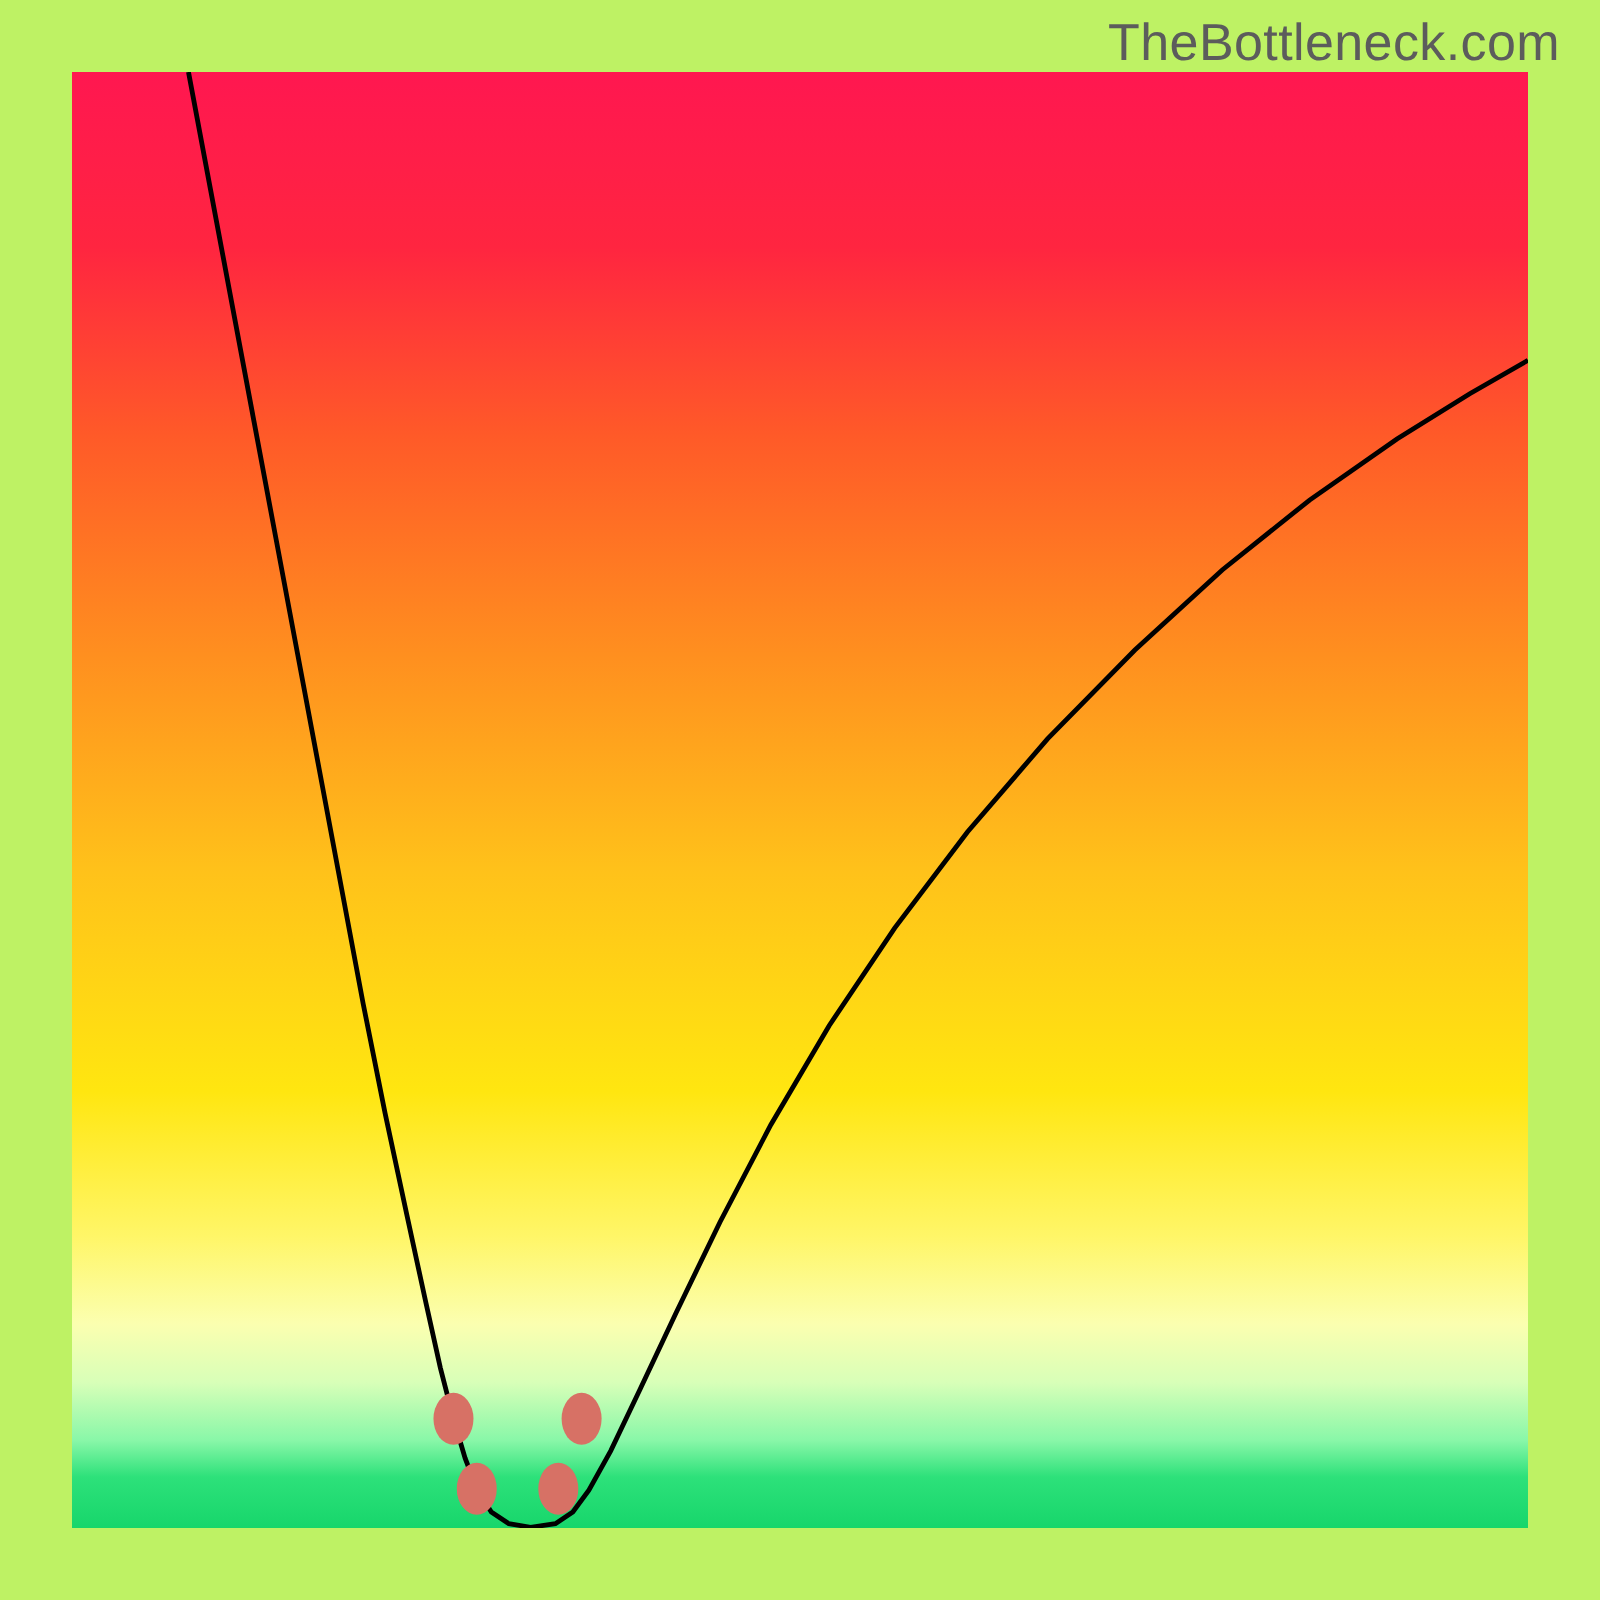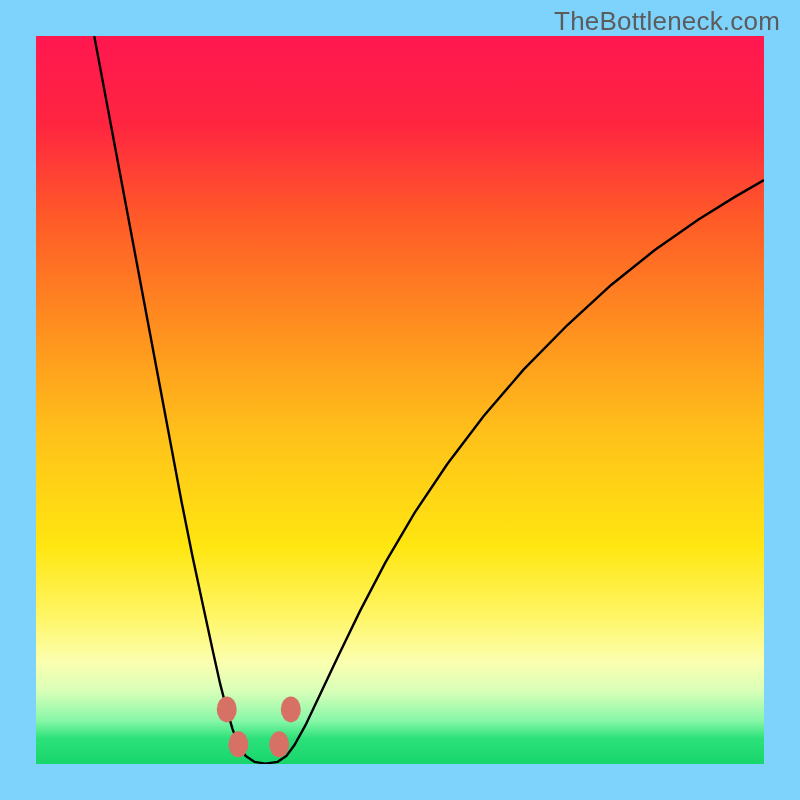--- a/index.html
+++ b/index.html
@@ -10,21 +10,21 @@
     background: #000000;
     overflow: hidden;
     font-family: Arial, Helvetica, sans-serif;
   }
   .frame {
     position: absolute;
     left: 0;
     top: 0;
     width: 800px;
     height: 800px;
-    background: #7dd3fc;
+    background: #bef264;
   }
   .plot {
     position: absolute;
     left: 36px;
     top: 36px;
     width: 728px;
     height: 728px;
   }
   .watermark {
     position: absolute;

